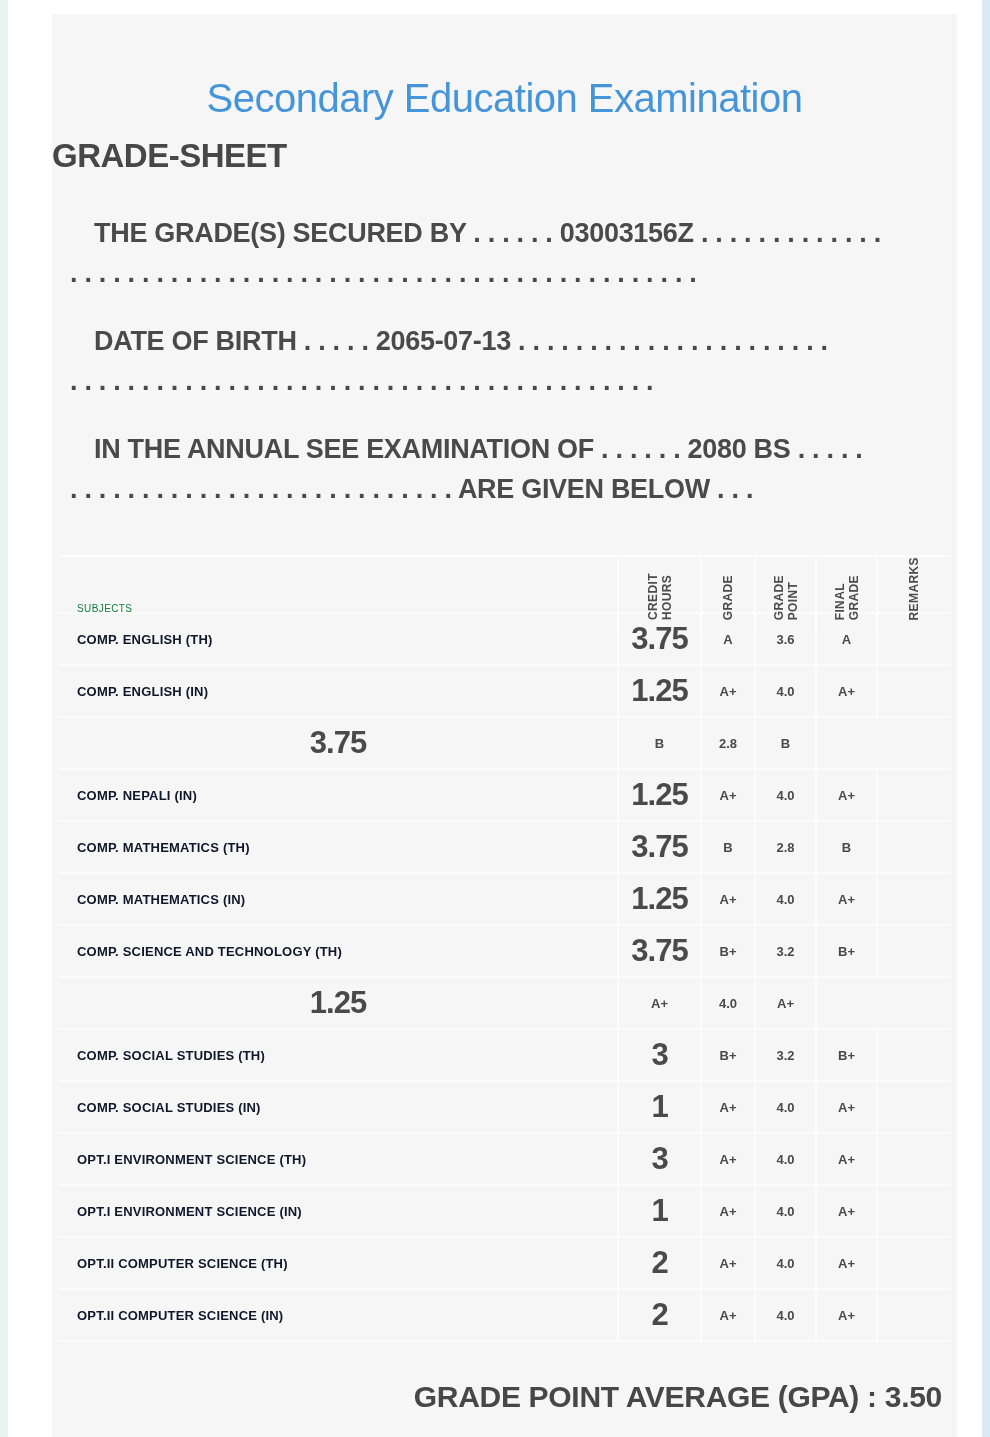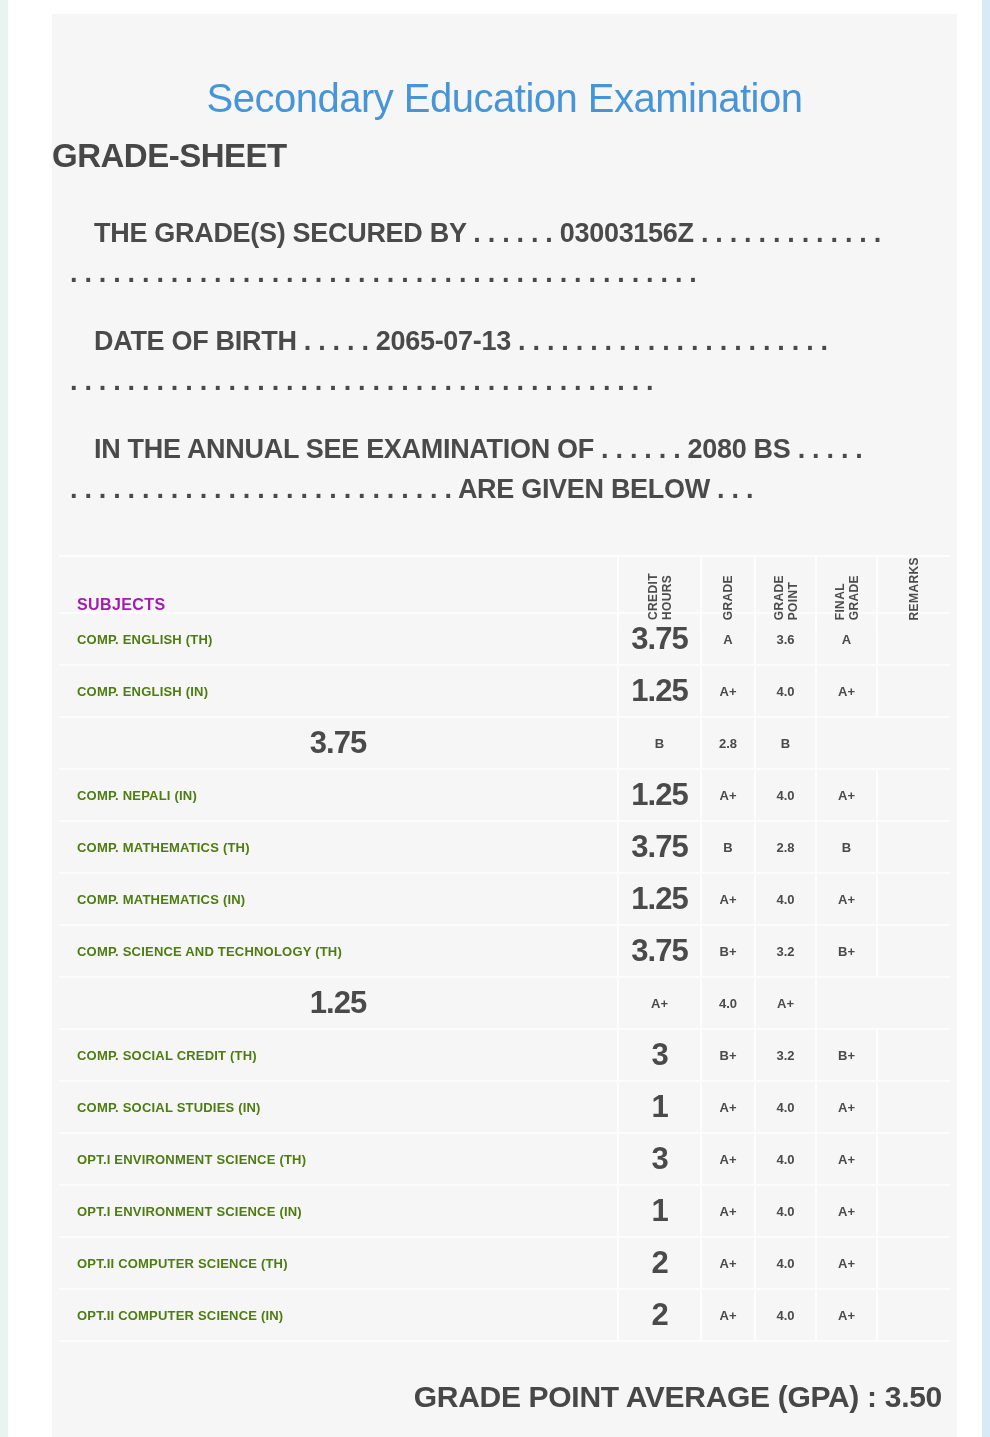--- a/index.html
+++ b/index.html
@@ -70,24 +70,24 @@
     justify-content: center;
     overflow: visible;
   }
   .td:first-child, .th:first-child { border-left: none; }
 
   .th { position: relative; }
   .th-subjects {
     justify-content: flex-start;
     align-items: flex-end;
     padding: 0 0 14px 18px;
-    font-size: 16px;
-    font-weight: 700;
+    font-size: 10px;
+    font-weight: 400;
     letter-spacing: 0.4px;
-    color: #a21caf;
+    color: #15803d;
   }
   .th-vert {
     align-items: flex-end;
     padding-bottom: 8px;
   }
   .vert-label {
     writing-mode: vertical-rl;
     transform: rotate(180deg);
     white-space: pre-line;
     font-size: 12px;
@@ -97,21 +97,21 @@
     line-height: 14px;
     text-align: left;
   }
 
   .cell-subject {
     justify-content: flex-start;
     padding-left: 18px;
     font-size: 13px;
     font-weight: 700;
     letter-spacing: 0.2px;
-    color: #4d7c0f;
+    color: #0f172a;
   }
   .cell-credit {
     font-size: 31px;
     font-weight: 700;
     letter-spacing: -1px;
     color: #4a4a4a;
   }
   .cell-grade {
     font-size: 13px;
     font-weight: 700;
@@ -249,21 +249,21 @@
 
     <div class="tr row">
       <div class="td cell-credit">1.25</div>
       <div class="td cell-grade">A+</div>
       <div class="td cell-grade">4.0</div>
       <div class="td cell-grade">A+</div>
       <div class="td cell-grade"></div>
     </div>
 
     <div class="tr row">
-      <div class="td cell-subject">COMP. SOCIAL CREDIT (TH)</div>
+      <div class="td cell-subject">COMP. SOCIAL STUDIES (TH)</div>
       <div class="td cell-credit">3</div>
       <div class="td cell-grade">B+</div>
       <div class="td cell-grade">3.2</div>
       <div class="td cell-grade">B+</div>
       <div class="td cell-grade"></div>
     </div>
 
     <div class="tr row">
       <div class="td cell-subject">COMP. SOCIAL STUDIES (IN)</div>
       <div class="td cell-credit">1</div>

